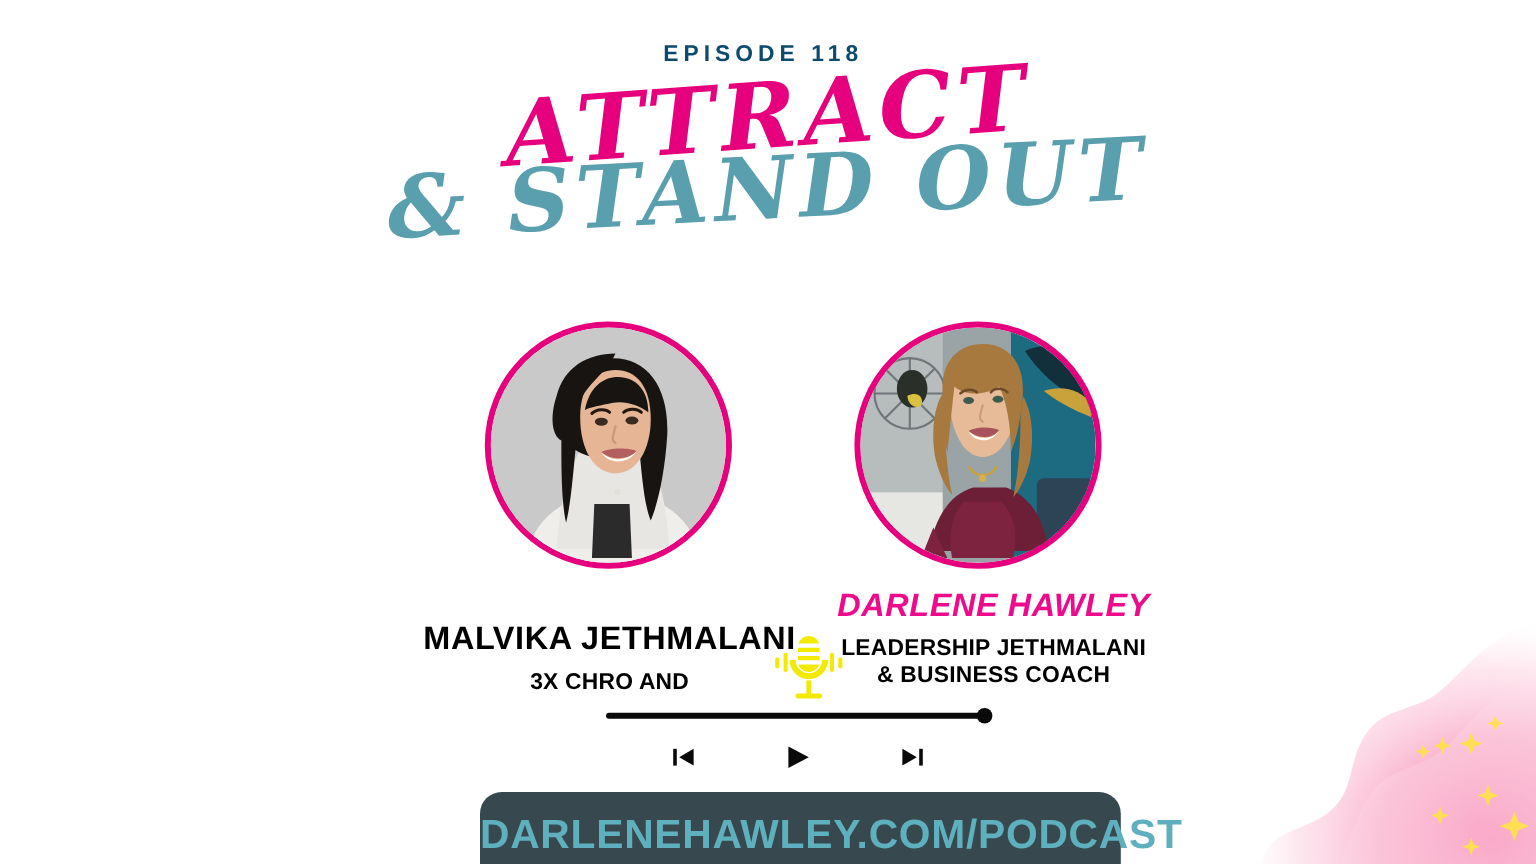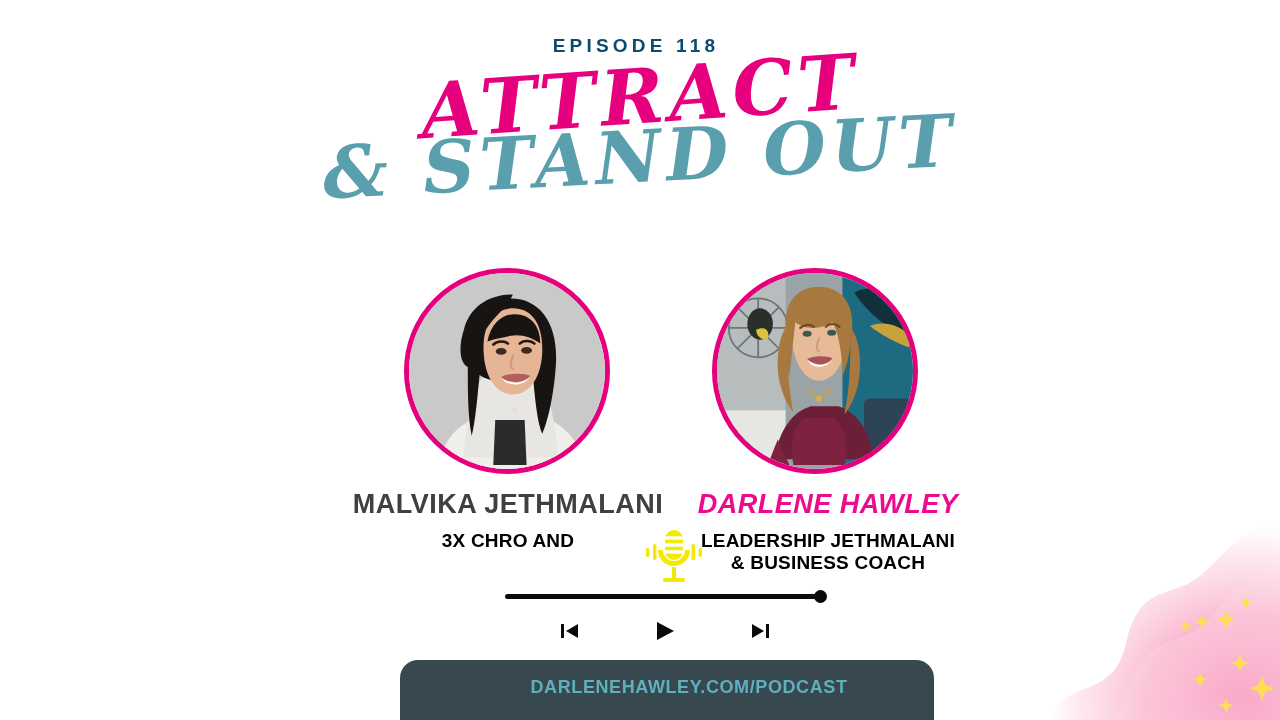--- a/index.html
+++ b/index.html
@@ -114,21 +114,21 @@
     width: 312px;
     text-align: center;
   }
   .guest-name {
     font-size: 27px;
     font-weight: bold;
     letter-spacing: 0.5px;
     line-height: 1.1;
     white-space: nowrap;
   }
-  #guest-name-malvika { color: #404040; }
+  #guest-name-malvika { color: #000000; margin-top: 28px; }
   #guest-name-darlene { color: #ed0b8c; font-style: italic; }
   .guest-role {
     margin-top: 10px;
     font-size: 19px;
     font-weight: bold;
     line-height: 1.18;
     color: #000000;
     letter-spacing: 0.2px;
   }
 
@@ -179,24 +179,23 @@
     width: 534px;
     height: 78px;
     background: #37494e;
     border-radius: 18px;
     text-align: center;
     box-sizing: border-box;
     padding-top: 17px;
   }
   #podcast-url-text {
     color: #5fb0bf;
-    font-size: 18px;
+    font-size: 34px;
     font-weight: bold;
     letter-spacing: 0.6px;
-    padding-left: 44px;
   }
 </style>
 </head>
 <body>
 
 <svg id="watercolor-corner" viewBox="0 0 230 210">
   <defs>
     <radialGradient id="wcGrad" cx="85%" cy="90%" r="95%">
       <stop offset="0%" stop-color="#f78cb5" stop-opacity="0.95"></stop>
       <stop offset="45%" stop-color="#f9a8c6" stop-opacity="0.78"></stop>

